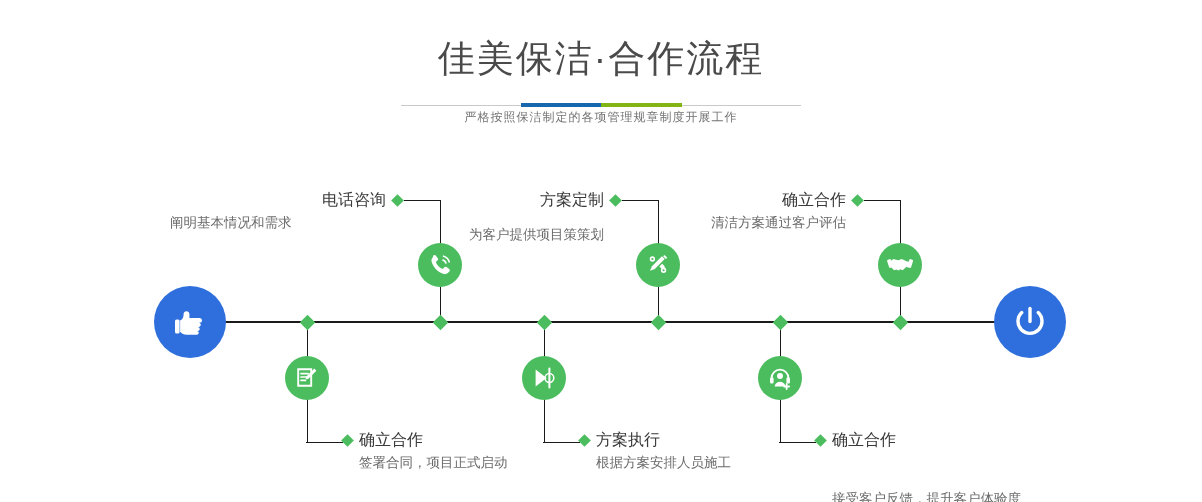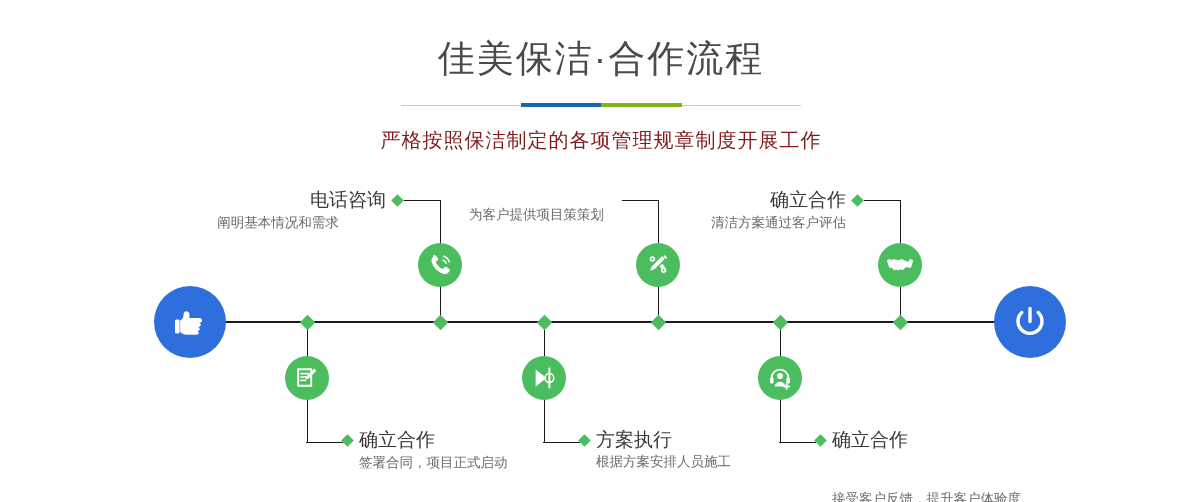--- a/index.html
+++ b/index.html
@@ -22,21 +22,21 @@
   .divider .base {
     position:absolute; left:0; top:1.5px; width:400px; height:1px; background:#c9c9c9;
   }
   .divider .seg-blue {
     position:absolute; left:120px; top:0; width:80px; height:4px; background:#1667ad;
   }
   .divider .seg-green {
     position:absolute; left:200px; top:0; width:81px; height:4px; background:#82b514;
   }
   .subtitle {
-    font-size:20px; color:#7f1d1d; margin-top:20px; letter-spacing:1px;
+    font-size:12px; color:#737373; margin-top:2px; letter-spacing:1px;
   }
 
   
   .flow { position:absolute; left:0; top:0; width:1202px; height:502px; }
 
   .axis {
     position:absolute; left:190px; top:321px; width:840px; height:1.6px;
     background:#1a1a1a;
   }
 
@@ -60,21 +60,21 @@
   .diamond {
     position:absolute; width:11px; height:11px; background:#4cbd5f;
     transform:rotate(45deg); z-index:4;
   }
 
   .vline { position:absolute; width:1.4px; background:#1a1a1a; z-index:1; }
   .hline { position:absolute; height:1.4px; background:#1a1a1a; z-index:1; }
 
   .lbl { position:absolute; z-index:5; }
   .lbl .main {
-    font-size:19px; color:#3a3a3a; line-height:20px; white-space:nowrap;
+    font-size:16px; color:#3a3a3a; line-height:20px; white-space:nowrap;
   }
   .lbl .sub {
     font-size:13.5px; color:#6a6a6a; line-height:18px; white-space:nowrap; margin-top:4px;
   }
   .lbl.up   { text-align:right; }
   .lbl.down { text-align:left; }
   .lbl .main-row { display:flex; align-items:center; }
   .lbl.up .main-row   { justify-content:flex-end; }
   .lbl.down .main-row { justify-content:flex-start; }
   .tick-dot {
@@ -132,21 +132,21 @@
         </svg>
       </span>
     </div>
     <div class="vline" style="left:439.5px; top:200px; height:44px;"></div>
     <div class="hline" style="left:404px; top:200px; width:36px;"></div>
     <div class="lbl up" style="left:170px; top:190px; width:232px;">
       <div class="main-row">
         <span class="main">电话咨询</span>
         <span class="tick-dot"></span>
       </div>
-      <div class="sub" style="text-align:center; padding-right:16px;">阐明基本情况和需求</div>
+      <div class="sub" style="text-align:left; padding-right:16px;">阐明基本情况和需求</div>
     </div>
 
     <div class="diamond" style="left:301.5px; top:316.5px;"></div>
     <div class="vline" style="left:306.5px; top:321px; height:78px;"></div>
     <div class="node-icon" style="left:285px; top:356px;">
       <span>
         <svg width="26" height="26" viewBox="0 0 26 26">
           <path fill="none" stroke="#ffffff" stroke-width="1.9" d="M4.2 4.2h13.0v16.6H4.2z"></path>
           <line x1="7.0" y1="8.6" x2="14.2" y2="8.6" stroke="#ffffff" stroke-width="1.7" stroke-linecap="round"></line>
           <line x1="7.0" y1="12.0" x2="14.2" y2="12.0" stroke="#ffffff" stroke-width="1.7" stroke-linecap="round"></line>
@@ -174,20 +174,24 @@
           <circle cx="7.4" cy="7.0" r="1.9" fill="none" stroke="#ffffff" stroke-width="1.6"></circle>
           <path fill="#ffffff" d="M20.9 5.1l-2.8-2.8 1.4-1.4 2.8 2.8z" transform="translate(0,2)"></path>
           <path fill="#ffffff" d="M21.0 18.6l-4.6-2.0-2.0-2.0 2.8-2.8 2.0 2.0z"></path>
           <circle cx="18.6" cy="18.2" r="1.9" fill="none" stroke="#ffffff" stroke-width="1.6"></circle>
         </svg>
       </span>
     </div>
     <div class="vline" style="left:657.5px; top:200px; height:44px;"></div>
     <div class="hline" style="left:622px; top:200px; width:36px;"></div>
     <div class="lbl up" style="left:390px; top:190px; width:230px;">
+      <div class="main-row">
+        <span class="main">方案定制</span>
+        <span class="tick-dot"></span>
+      </div>
       <div class="sub" style="text-align:right; padding-right:16px;margin-top:16px;">为客户提供项目策策划</div>
     </div>
 
     <div class="diamond" style="left:538.5px; top:316.5px;"></div>
     <div class="vline" style="left:543.5px; top:321px; height:78px;"></div>
     <div class="node-icon" style="left:522px; top:356px;">
       <span>
         <svg width="26" height="26" viewBox="0 0 26 26">
           <path fill="#ffffff" d="M4.6 4.4l11.0 8.6-11.0 8.6z"></path>
           <circle cx="18.4" cy="13.0" r="4.4" fill="none" stroke="#ffffff" stroke-width="1.5"></circle>
@@ -195,21 +199,21 @@
         </svg>
       </span>
     </div>
     <div class="vline" style="left:543.5px; top:399px; height:44px;"></div>
     <div class="hline" style="left:543px; top:442px; width:37px;"></div>
     <div class="lbl down" style="left:580px; top:430px; width:250px;">
       <div class="main-row">
         <span class="tick-dot"></span>
         <span class="main">方案执行</span>
       </div>
-      <div class="sub" style="padding-left:16px;font-family:Liberation Mono, monospace;">根据方案安排人员施工</div>
+      <div class="sub" style="padding-left:16px;">根据方案安排人员施工</div>
     </div>
 
     <div class="diamond" style="left:894.5px; top:316.5px;"></div>
     <div class="vline" style="left:899.5px; top:243px; height:80px;"></div>
     <div class="node-icon" style="left:878px; top:243px;">
       <span>
         <svg width="26" height="26" viewBox="0 0 26 26">
           <path fill="#ffffff" d="M2.8 10.0l3.4-3.0 5.0 1.2 3.6-1.2 4.6 2.2 3.8 0.8-1.6 5.6-2.4-0.6-3.6 3.2-2.0-1.0-2.2 1.4-2.0-1.2-2.2 0.8-2.4-2.2z"></path>
           <rect x="1.0" y="7.2" width="4.0" height="8.6" rx="1.2" fill="#ffffff" transform="rotate(-18 3 11.5)"></rect>
           <rect x="21.2" y="7.2" width="4.0" height="8.6" rx="1.2" fill="#ffffff" transform="rotate(18 23.2 11.5)"></rect>

